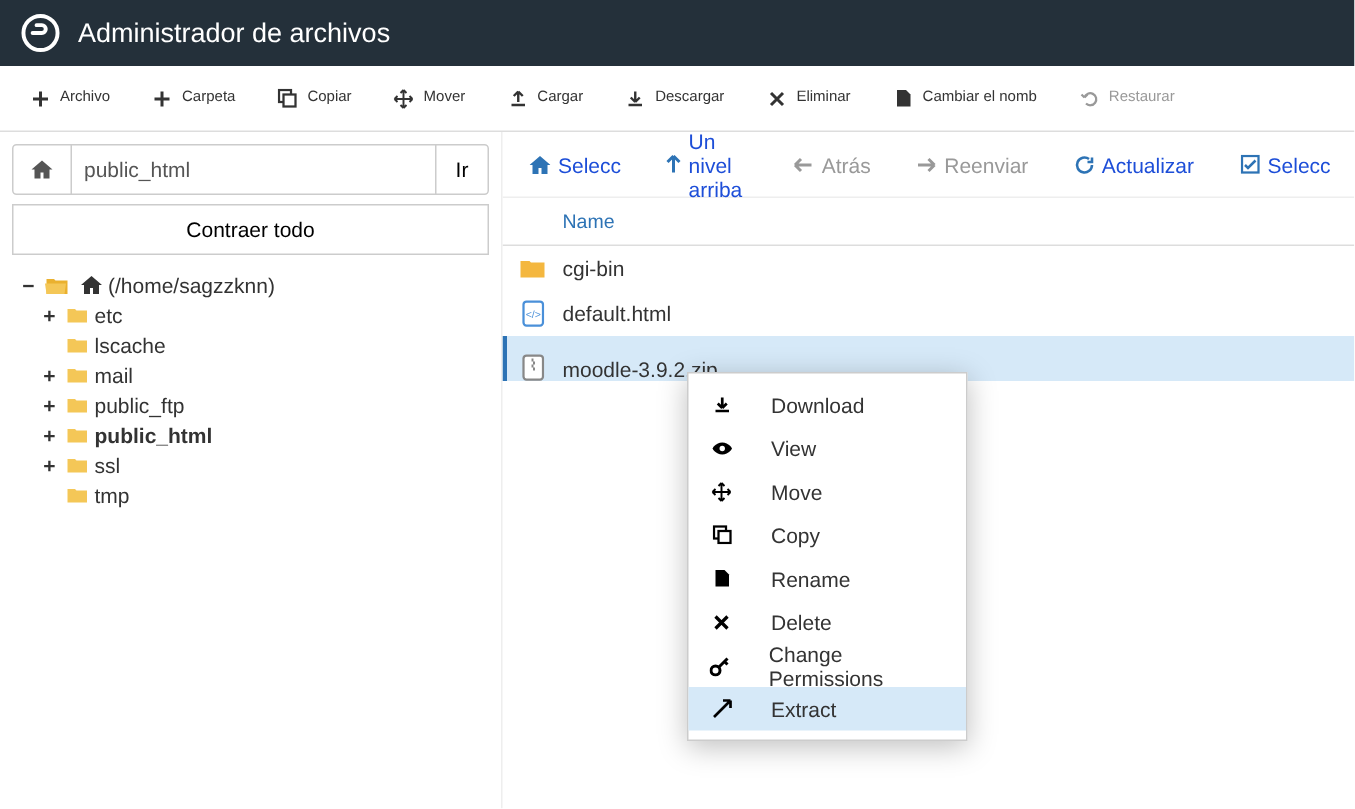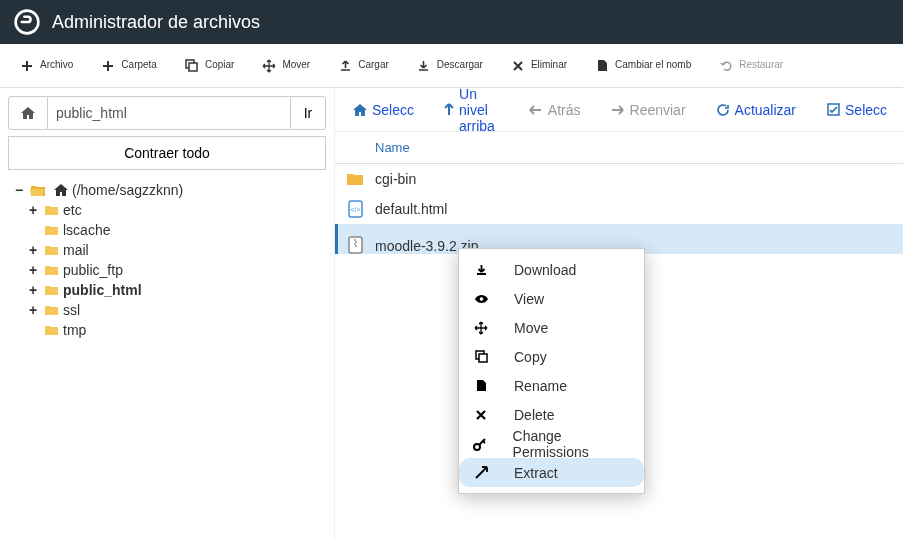--- a/index.html
+++ b/index.html
@@ -30,21 +30,21 @@
 .navbtn { display: flex; align-items: center; padding: 4px 8px; margin-right: 14px; color: #1d4ed8; cursor: pointer; font-size: 14px; }
 .navbtn.disabled { color: #999; cursor: default; }
 .navbtn .ic { margin-right: 5px; display: inline-flex; width: 14px; height: 14px; align-items: center; justify-content: center; }
 .thead { height: 32px; border-bottom: 1px solid #ddd; display: flex; align-items: center; padding-left: 40px; color: #2d73b5; font-size: 13px; }
 .filelist { flex: 1; }
 .frow { display: flex; align-items: center; height: 30px; padding-left: 8px; cursor: pointer; }
 .frow.sel { background: #d6e9f8; border-left: 3px solid #2d73b5; padding-left: 5px; align-items: flex-end; }
 .frow .fico { width: 24px; display: flex; justify-content: center; margin-right: 8px; }
 .ctxmenu { position: absolute; left: 458px; top: 248px; width: 187px; background: #fff; border: 1px solid #ccc; box-shadow: 0 4px 18px rgba(0,0,0,0.25); padding: 6px 0; }
 .ctxitem { display: flex; align-items: center; height: 29px; padding: 0 14px; cursor: pointer; font-size: 14px; gap: 17px; }
-.ctxitem.hov { background: #d6e9f8; border-radius: 11px; }
+.ctxitem.hov { background: #d6e9f8; }
 .ctxitem .ic { width: 16px; margin-right: 8px; display: inline-flex; align-items: center; justify-content: center; }
 svg { display: block; }
 </style>
 </head>
 <body>
 
 <div class="header">
   <div class="logo">
     <svg viewBox="0 0 32 32">
         <circle cx="16" cy="16" r="13" fill="none" stroke="#fff" stroke-width="3"></circle>

